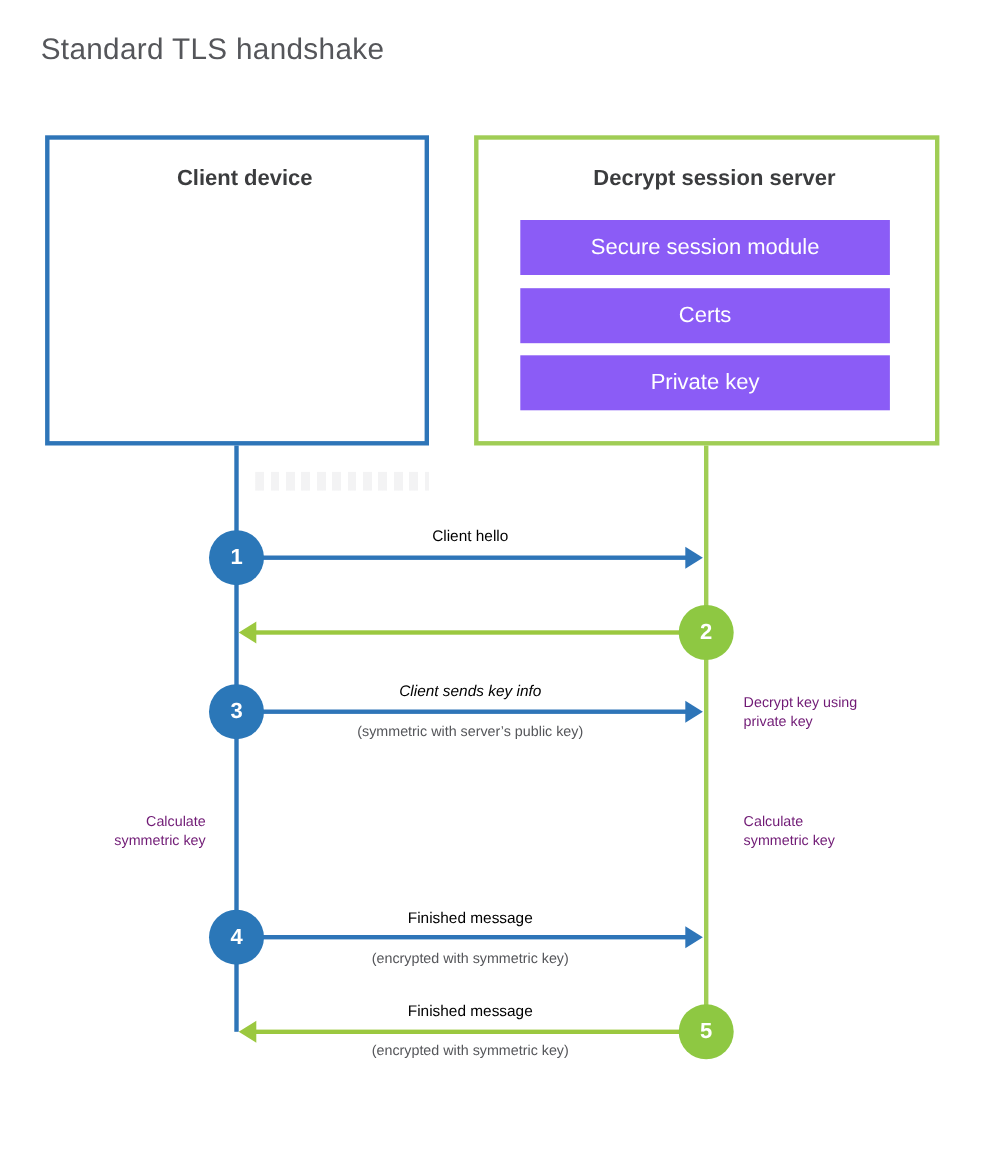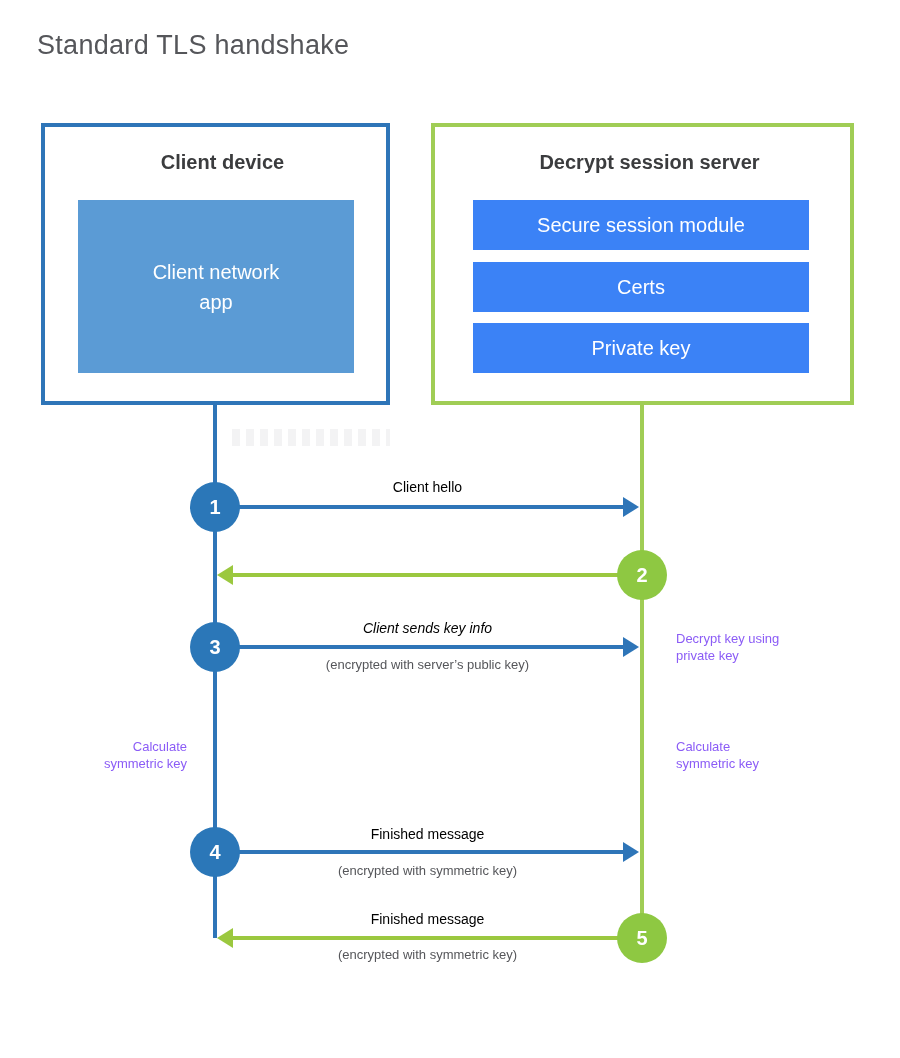--- a/index.html
+++ b/index.html
@@ -25,21 +25,21 @@
 
   .client-module {
     position:absolute; left:78px; top:200px; width:276px; height:173px;
     background:#5b9bd5; color:#ffffff; font-size:20px; line-height:30px;
     display:flex; align-items:center; justify-content:center; text-align:center;
   }
   .client-module span { display:block; width:160px; }
 
   .server-bar {
     position:absolute; left:473px; width:336px; height:50px;
-    background:#3b82f6; color:#ffffff; font-size:20px;
+    background:#8b5cf6; color:#ffffff; font-size:20px;
     display:flex; align-items:center; justify-content:center; text-align:right;
   }
   .bar1 { top:200px; } .bar2 { top:262px; } .bar3 { top:323px; }
 
   
   .vline { position:absolute; top:405px; width:4px; height:533px; }
   .vline-blue  { left:213px; background:#2e75b8; }
   .vline-green { left:640px; background:#a0cd55; }
 
   
@@ -87,37 +87,34 @@
   .flow-sublabel {
     position:absolute; left:215px; width:425px; text-align:center;
     font-size:13px; color:#55565a;
   }
   .l1 { top:479px; } .l2 { top:549px; }
   .l3 { top:620px;font-style:italic; } .s3 { top:657px; }
   .l4 { top:826px; } .s4 { top:863px; }
   .l5 { top:911px; } .s5 { top:947px; }
 
   
-  .side-note { position:absolute; font-size:13px; line-height:17px; color:#8b5cf6; }
+  .side-note { position:absolute; font-size:13px; line-height:17px; color:#701a75; }
   .note-decrypt    { left:676px; top:630px; width:130px; text-align:left; }
   .note-calc-left  { left:87px;  top:738px; width:100px; text-align:right; }
   .note-calc-right { left:676px; top:738px; width:100px; text-align:left; }
 </style>
 </head>
 <body>
 
 <div class="canvas">
 
   <h1 class="page-title">Standard TLS handshake</h1>
 
   <div class="box client-box">
     <div class="box-title">Client device</div>
-  </div>
-  <div class="client-module">
-    <span>Client network app</span>
   </div>
 
   <div class="box server-box">
     <div class="box-title">Decrypt session server</div>
   </div>
   <div class="server-bar bar1">Secure session module</div>
   <div class="server-bar bar2">Certs</div>
   <div class="server-bar bar3">Private key</div>
 
   <div class="vline vline-blue"></div>
@@ -136,21 +133,21 @@
     <div class="shaft"></div>
     <div class="head"></div>
   </div>
   <div class="step-circle circle-green c2">2</div>
 
   <div class="flow-label l3">Client sends key info</div>
   <div class="arrow arrow-right arrow-blue a3">
     <div class="shaft"></div>
     <div class="head"></div>
   </div>
-  <div class="flow-sublabel s3">(encrypted with server’s public key)</div>
+  <div class="flow-sublabel s3">(symmetric with server’s public key)</div>
   <div class="step-circle circle-blue c3">3</div>
   <div class="side-note note-decrypt">Decrypt key using private key</div>
 
   <div class="side-note note-calc-left">Calculate symmetric key</div>
   <div class="side-note note-calc-right">Calculate symmetric key</div>
 
   <div class="flow-label l4">Finished message</div>
   <div class="arrow arrow-right arrow-blue a4">
     <div class="shaft"></div>
     <div class="head"></div>

